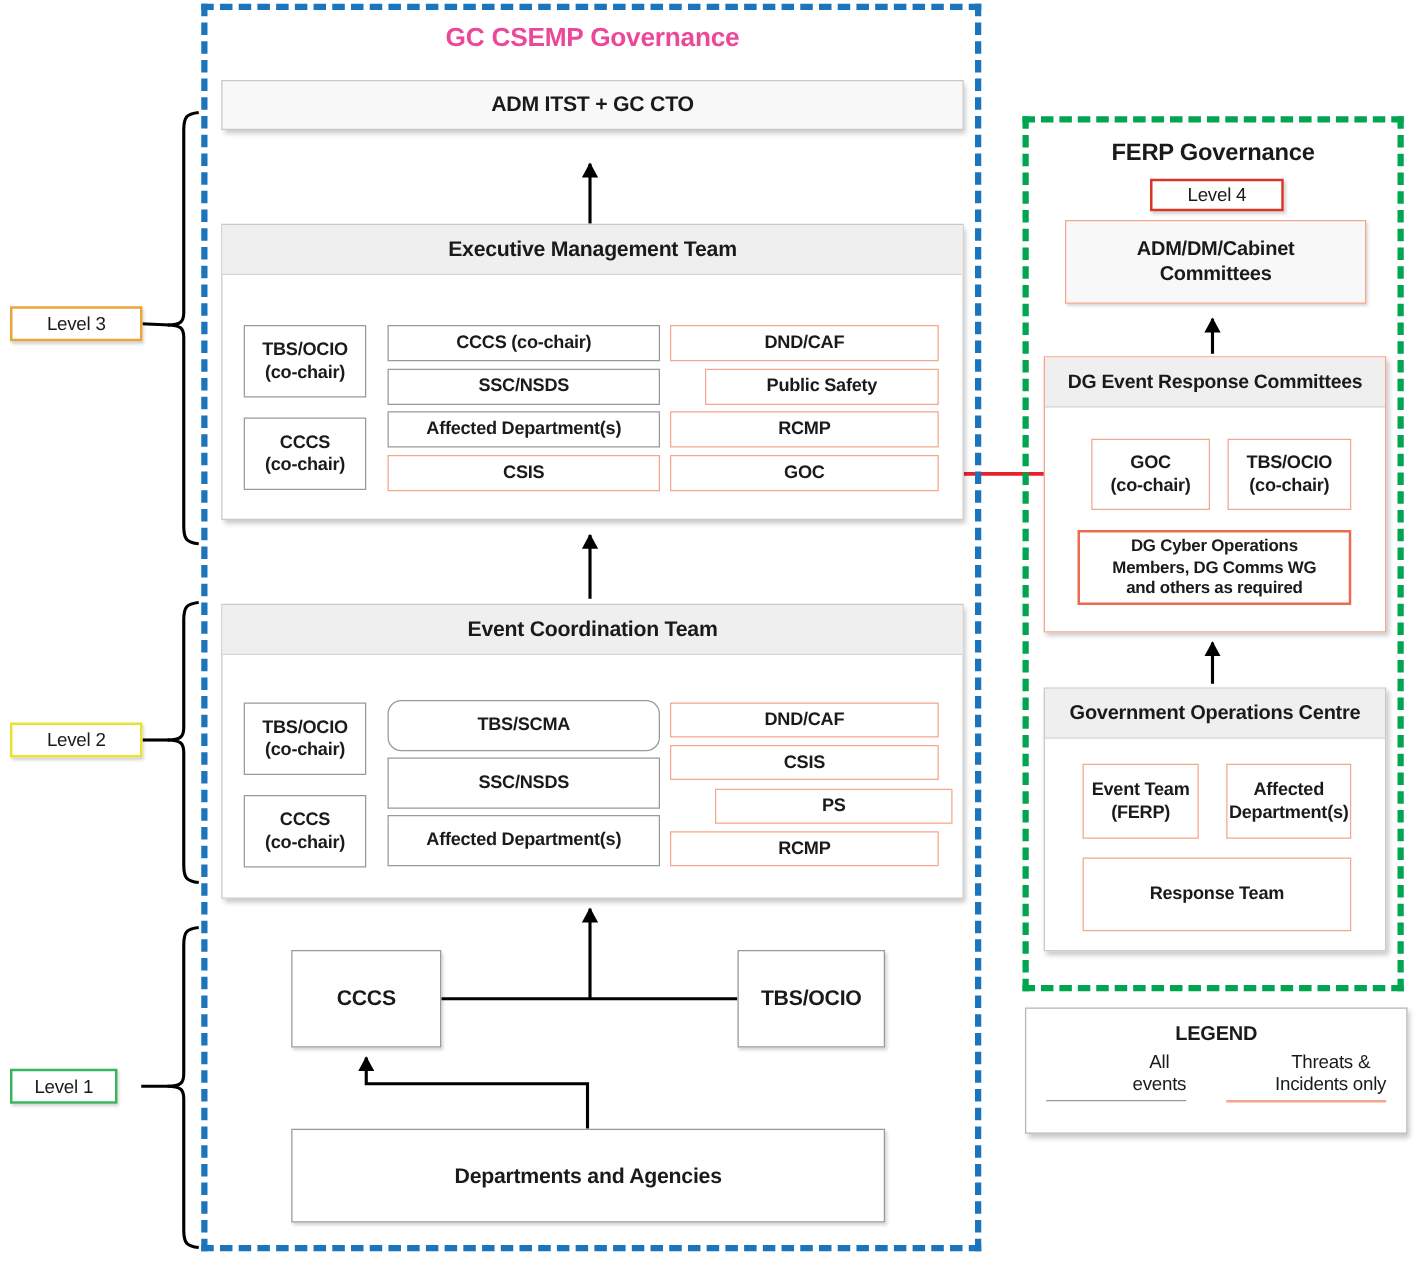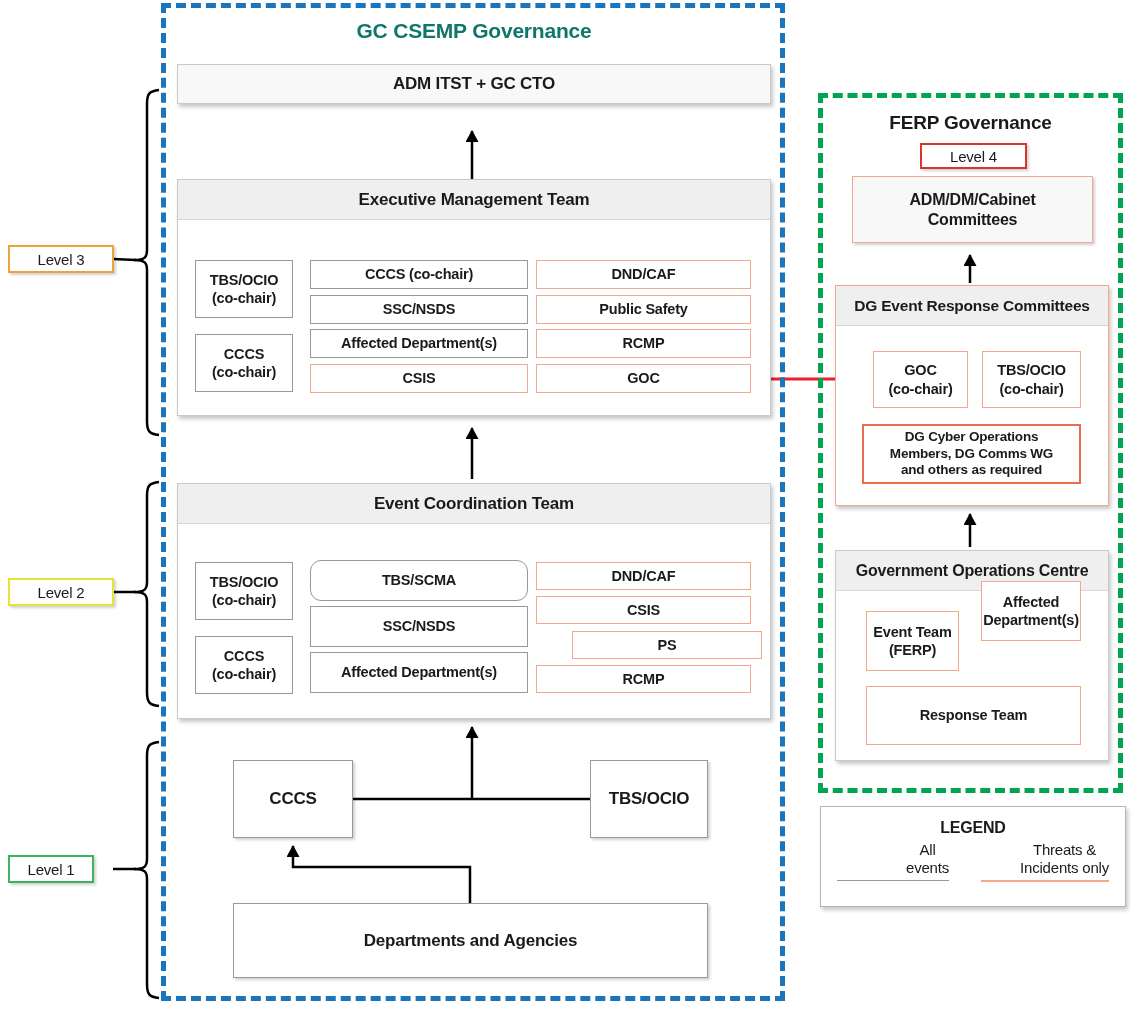--- a/index.html
+++ b/index.html
@@ -6,21 +6,21 @@
   #canvas{
     position:relative;width:1136px;height:1013px;background:#fff;
     font-family:"Liberation Sans",sans-serif;color:#1a1a1a;overflow:hidden;
     letter-spacing:-0.2px;
   }
   #connectors{position:absolute;left:0;top:0;width:1136px;height:1013px;}
   .abs{position:absolute;box-sizing:border-box;}
   .dashed-blue{border:5px dashed #1b75bc;}
   .dashed-green{border:5px dashed #00a551;}
   .big-title{font-size:21px;font-weight:bold;text-align:center;}
-  .blue-text{color:#0f766e;}
+  .blue-text{color:#ec4899;}
   .box{
     display:flex;align-items:center;justify-content:center;text-align:center;
     background:#fff;font-weight:bold;white-space:pre-line;line-height:1.25;
   }
   .gray-b{border:1px solid #999;}
   .salmon-b{border:1.5px solid #f3a78c;}
   .darksalmon-b{border:2px solid #ec6a50;}
   .shadow{box-shadow:2px 3px 4px rgba(0,0,0,0.22);}
   .shadow-sm{box-shadow:1.5px 2px 2.5px rgba(0,0,0,0.18);}
   .section{background:#fff;border:1px solid #c9c9c9;}
@@ -86,21 +86,21 @@
 (co-chair)</div>
   <div class="abs box t14 gray-b" style="left:195px;top:334px;width:98px;height:58px;">CCCS
 (co-chair)</div>
 
   <div class="abs box t14 gray-b" style="left:310px;top:260px;width:218px;height:29px;">CCCS (co-chair)</div>
   <div class="abs box t14 gray-b" style="left:310px;top:295px;width:218px;height:29px;">SSC/NSDS</div>
   <div class="abs box t14 gray-b" style="left:310px;top:329px;width:218px;height:29px;">Affected Department(s)</div>
   <div class="abs box t14 salmon-b" style="left:310px;top:364px;width:218px;height:29px;">CSIS</div>
 
   <div class="abs box t14 salmon-b" style="left:536px;top:260px;width:215px;height:29px;">DND/CAF</div>
-  <div class="abs box t14 salmon-b" style="left:536px;top:295px;width:215px;height:29px;">Public Safety</div>
+  <div class="abs box t14 salmon-b" style="left:564px;top:295px;width:187px;height:29px;">Public Safety</div>
   <div class="abs box t14 salmon-b" style="left:536px;top:329px;width:215px;height:29px;">RCMP</div>
   <div class="abs box t14 salmon-b" style="left:536px;top:364px;width:215px;height:29px;">GOC</div>
 
   <div class="abs section shadow" style="left:177px;top:483px;width:594px;height:236px;">
     <div class="section-header">Event Coordination Team</div>
   </div>
   <div class="abs box t14 gray-b" style="left:195px;top:562px;width:98px;height:58px;">TBS/OCIO
 (co-chair)</div>
   <div class="abs box t14 gray-b" style="left:195px;top:636px;width:98px;height:58px;">CCCS
 (co-chair)</div>
@@ -140,21 +140,21 @@
 (co-chair)</div>
   <div class="abs box darksalmon-b" style="left:862px;top:424px;width:219px;height:60px;font-size:13.5px;">DG Cyber Operations
 Members, DG Comms WG
 and others as required</div>
 
   <div class="abs section shadow" style="left:835px;top:550px;width:274px;height:211px;">
     <div class="section-header" style="font-size:16px;">Government Operations Centre</div>
   </div>
   <div class="abs box t14 salmon-b" style="left:866px;top:611px;width:93px;height:60px;">Event Team
 (FERP)</div>
-  <div class="abs box t14 salmon-b" style="left:981px;top:581px;width:100px;height:60px;">Affected
+  <div class="abs box t14 salmon-b" style="left:981px;top:611px;width:100px;height:60px;">Affected
 Department(s)</div>
   <div class="abs box t14 salmon-b" style="left:866px;top:686px;width:215px;height:59px;">Response Team</div>
 
   <div class="abs shadow" style="left:820px;top:806px;width:306px;height:101px;background:#fff;border:1px solid #b5b5b5;">
     <div style="text-align:center;font-weight:bold;font-size:16px;margin-top:12px;">LEGEND</div>
     <div style="display:flex;justify-content:space-around;margin-top:4px;">
       <div class="legend-entry">
         <span>All
 events</span>
         <div class="rule" style="width:112px;border-bottom:1.5px solid #999;"></div>

